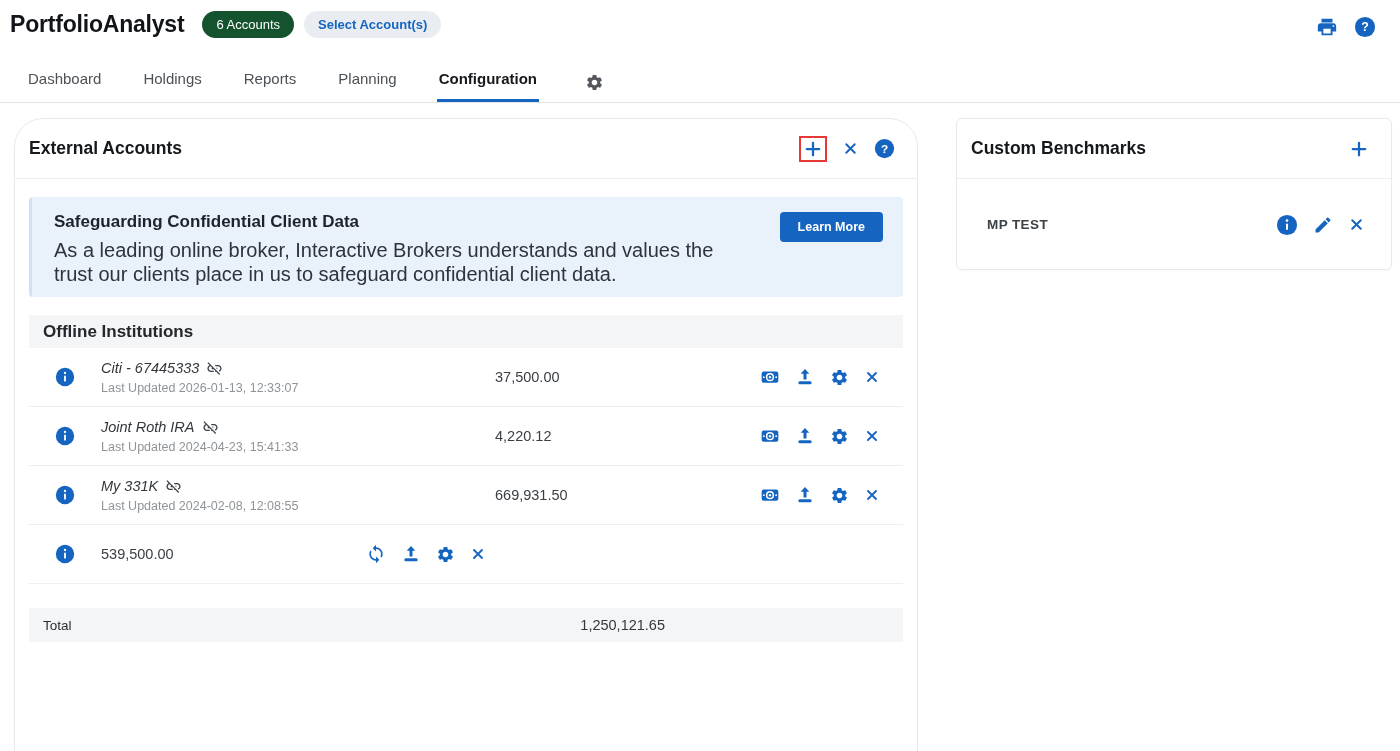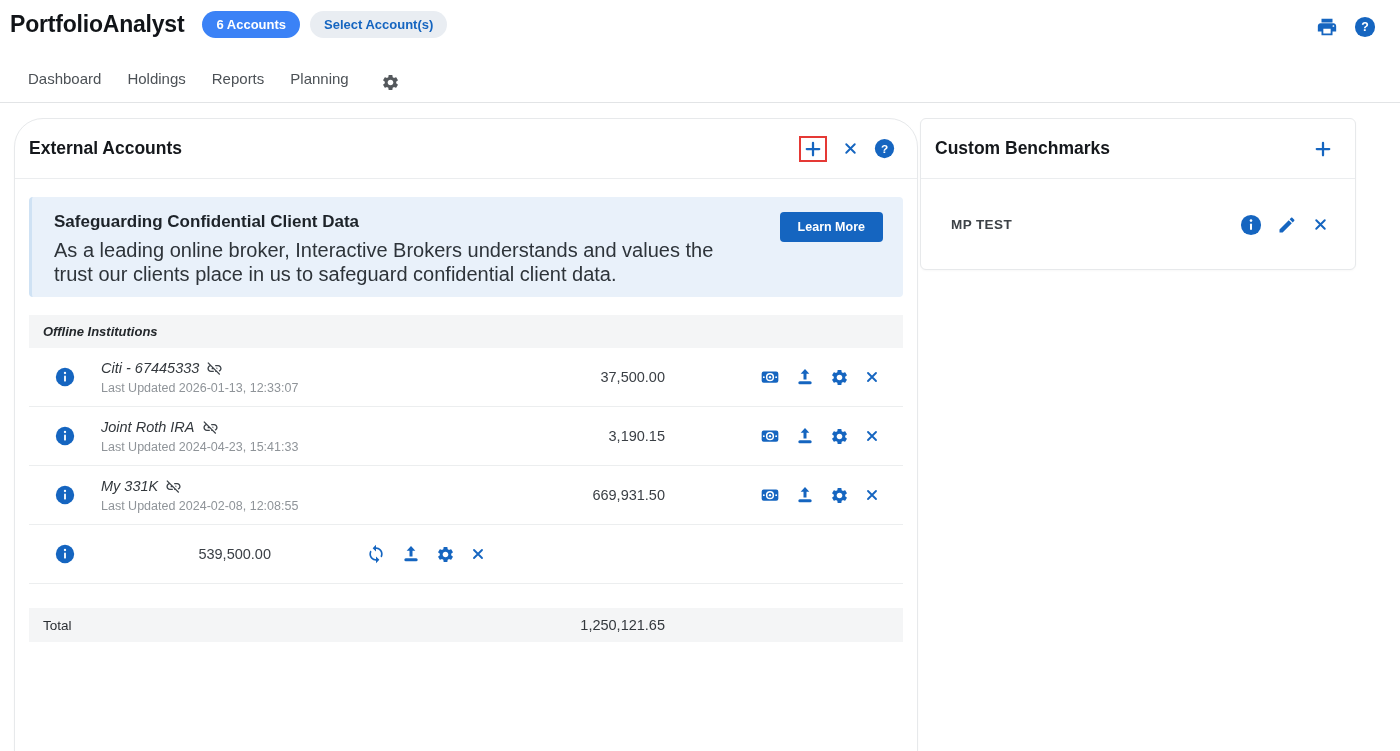--- a/index.html
+++ b/index.html
@@ -5,67 +5,67 @@
   * { margin:0; padding:0; box-sizing:border-box; }
   html,body { background:#fff; }
   .page {
     position:relative; width:1400px; height:751px; background:#fff;
     font-family:"Liberation Sans", sans-serif; color:#24282c; overflow:hidden;
   }
   
   .top-header { display:flex; align-items:flex-end; padding:6px 24px 0 10px; height:38px; }
   .app-title { font-size:23px; font-weight:800; color:#111418; letter-spacing:-0.2px; }
   .badge-accounts {
-    margin-left:18px; background:#3b82f6; color:#fff; font-size:13px; font-weight:700;
+    margin-left:18px; background:#14532d; color:#fff; font-size:13px; font-weight:400;
     border-radius:15px; padding:6px 14px; cursor:default;
   }
   .btn-select {
     margin-left:10px; background:#e9edf2; color:#1565c0; font-size:13px; font-weight:700;
     border-radius:15px; padding:6px 14px; border:none; cursor:pointer;
   }
   .top-spacer { flex:1; }
   .top-icons { display:flex; align-items:center; gap:16px; }
   .icon-btn { background:none; border:none; cursor:pointer; display:flex; align-items:center; padding:0; }
   
-  .nav { display:flex; align-items:flex-end; gap:22px; padding:0 0 0 26px; margin-top:22px;
+  .nav { display:flex; align-items:flex-end; gap:38px; padding:0 0 0 26px; margin-top:22px;
          border-bottom:1px solid #e2e4e6; }
   .tab { font-size:15px; color:#4c5156; padding:10px 2px 15px; cursor:pointer; }
   .tab.active { color:#15181c; font-weight:700; border-bottom:3px solid #1565c0; padding-bottom:12px; }
   .nav-gear { margin-left:8px; padding-bottom:10px; cursor:pointer; background:none; border:none; }
   
   .card { position:absolute; background:#fff; border:1px solid #e7e9eb; border-radius:6px;
           box-shadow:0 1px 2px rgba(0,0,0,0.03); }
   .card-left  { top:118px; left:14px;  width:904px; height:750px;border-radius:29px; }
-  .card-right { top:118px; left:920px; width:436px; height:152px; }
+  .card-right { top:118px; left:956px; width:436px; height:152px; }
   .card-header { height:60px; display:flex; align-items:center; padding:0 22px 0 14px;
                  border-bottom:1px solid #ebedef; }
   .card-title { flex:1; font-size:17.5px; font-weight:700; color:#15181c; }
   .header-actions { display:flex; align-items:center; gap:15px; }
   .hl-red { border:2px solid #e53935; padding:1px 2px; display:flex; align-items:center; }
   .card-body { padding:18px 14px 0; }
   
   .banner { background:#e9f1fa; border-left:3px solid #cfe2f4; border-radius:4px;
             display:flex; align-items:flex-start; padding:15px 20px 15px 22px; height:100px; }
   .banner-text { flex:1; padding-right:30px; }
   .banner-title { font-size:17px; font-weight:700; color:#1d2329; margin-bottom:6px; }
   .banner-body { font-size:20px; color:#2e343a; line-height:24px; max-width:690px; }
   .btn-learn { background:#1565c0; color:#fff; font-size:12.5px; font-weight:700; border:none;
                border-radius:4px; padding:8px 18px; cursor:pointer; }
   
   .section-bar { margin-top:18px; height:33px; background:#f4f5f6; display:flex; align-items:center;
                  padding:0 23px 0 14px; }
   .section-bar.gap-large { margin-top:48px; }
-  .section-label { flex:1; font-size:13px; font-weight:600; color:#24282c;font-style:italic; }
+  .section-label { flex:1; font-size:17px; font-weight:600; color:#24282c; }
   .bar-actions { display:flex; align-items:center; gap:16px; }
   .acct-row { display:flex; align-items:center; height:59px; border-bottom:1px solid #eceeef; }
   .cell-icon { width:72px; display:flex; justify-content:center; }
   .cell-main { flex:1; min-width:0; }
   .acct-name { font-size:14.5px; color:#33383d; display:flex; align-items:center; gap:7px;font-style:italic; }
   .acct-sub { font-size:12.5px; color:#8f9499; margin-top:4px; }
-  .cell-value { width:170px; text-align:right; font-size:14.5px; color:#3a3f45; }
+  .cell-value { width:170px; font-size:14.5px; color:#3a3f45; }
   .cell-actions { width:238px; display:flex; justify-content:flex-end; align-items:center;
                   gap:15px; padding-right:23px; }
   
   .total-row { margin-top:24px; height:34px; background:#f4f5f6; display:flex; align-items:center;
                padding:0 238px 0 14px; justify-content:space-between; }
   .total-label { font-size:13.5px; color:#2a2e33; }
   .total-value { font-size:14.5px; color:#33383d; }
   
   .bm-row { height:91px; display:flex; align-items:center; padding:0 26px 0 30px;gap:16px; }
   .bm-name { flex:1; font-size:13.5px; font-weight:700; letter-spacing:0.4px; color:#3d4247; }
@@ -95,20 +95,21 @@
           </svg>
       </button>
     </div>
   </div>
 
   <div class="nav">
     <div class="tab">Dashboard</div>
     <div class="tab">Holdings</div>
     <div class="tab">Reports</div>
     <div class="tab">Planning</div>
+    <div class="tab active">Configuration</div>
     <button class="nav-gear">
       <svg width="19" height="19" viewBox="0 0 24 24" fill="#54585c">
           <path d="M19.14 12.94c.04-.3.06-.61.06-.94s-.02-.64-.07-.94l2.03-1.58c.18-.14.23-.41.12-.61l-1.92-3.32c-.12-.22-.37-.29-.59-.22l-2.39.96c-.5-.38-1.03-.7-1.62-.94L14.4 2.81c-.04-.24-.24-.41-.48-.41h-3.84c-.24 0-.43.17-.47.41l-.36 2.54c-.59.24-1.13.57-1.62.94l-2.39-.96c-.22-.08-.47 0-.59.22L2.74 8.87c-.12.21-.08.47.12.61l2.03 1.58c-.05.3-.09.63-.09.94s.02.64.07.94l-2.03 1.58c-.18.14-.23.41-.12.61l1.92 3.32c.12.22.37.29.59.22l2.39-.96c.5.38 1.03.7 1.62.94l.36 2.54c.05.24.24.41.48.41h3.84c.24 0 .44-.17.47-.41l.36-2.54c.59-.24 1.13-.56 1.62-.94l2.39.96c.22.08.47 0 .59-.22l1.92-3.32c.12-.22.07-.47-.12-.61l-2.01-1.58zM12 15.6c-1.98 0-3.6-1.62-3.6-3.6s1.62-3.6 3.6-3.6 3.6 1.62 3.6 3.6-1.62 3.6-3.6 3.6z"></path>
         </svg>
     </button>
   </div>
 
   <div class="card card-left">
     <div class="card-header">
       <div class="card-title">External Accounts</div>
@@ -213,21 +214,21 @@
           <div class="acct-name">
               <span>Joint Roth IRA</span>
             <span>
                 <svg width="17" height="17" viewBox="0 0 24 24" fill="#3c4248">
                   <path d="M17 7h-4v1.9h4c1.71 0 3.1 1.39 3.1 3.1 0 1.43-.98 2.63-2.31 2.98l1.46 1.46C20.88 15.61 22 13.95 22 12c0-2.76-2.24-5-5-5zm-1 4h-2.19l2 2H16v-2zM2 4.27l3.11 3.11C3.29 8.12 2 9.91 2 12c0 2.76 2.24 5 5 5h4v-1.9H7c-1.71 0-3.1-1.39-3.1-3.1 0-1.59 1.21-2.9 2.76-3.08L8.73 11H8v2h2.73L13 15.27V17h1.73l4.01 4L20 19.74 3.27 3 2 4.27z"></path>
                 </svg>
               </span>
           </div>
           <div class="acct-sub">Last Updated 2024-04-23, 15:41:33</div>
         </div>
-        <div class="cell-value">3,190.15</div>
+        <div class="cell-value">4,220.12</div>
         <div class="cell-actions">
           <button class="icon-btn">
               <svg width="20" height="20" viewBox="0 0 24 24">
                 <rect x="2" y="5.5" width="20" height="13.5" rx="2.5" fill="#1565c0"></rect>
                 <circle cx="12" cy="12.2" r="4" fill="none" stroke="#fff" stroke-width="1.8"></circle>
                 <circle cx="12" cy="12.2" r="1.4" fill="#fff"></circle>
                 <circle cx="4.6" cy="12.2" r="1.1" fill="#fff"></circle>
                 <circle cx="19.4" cy="12.2" r="1.1" fill="#fff"></circle>
               </svg>
             </button>

